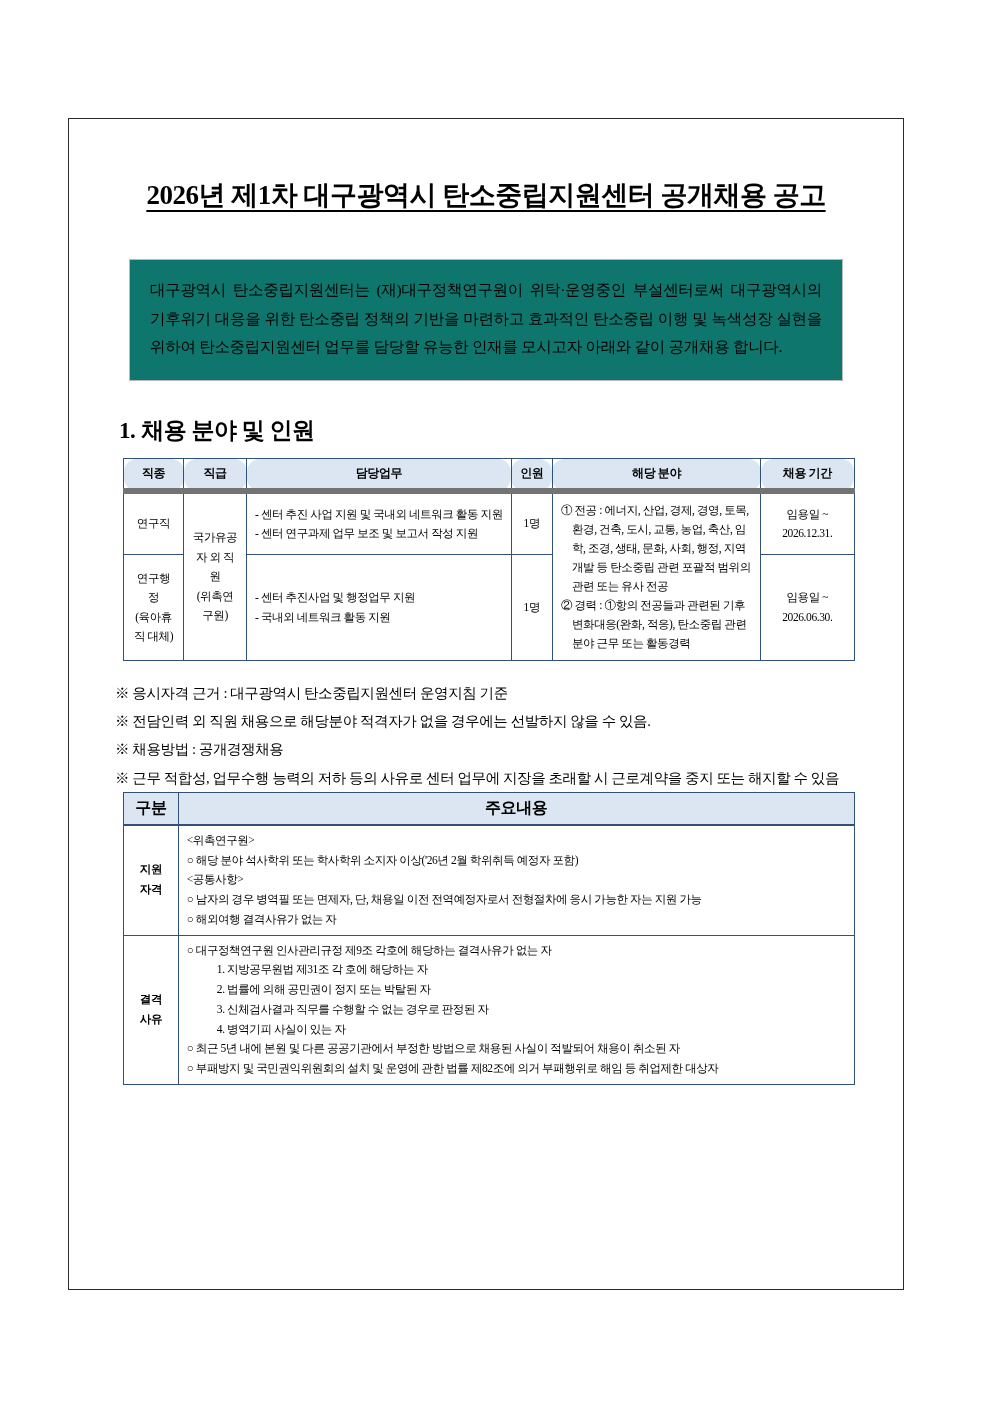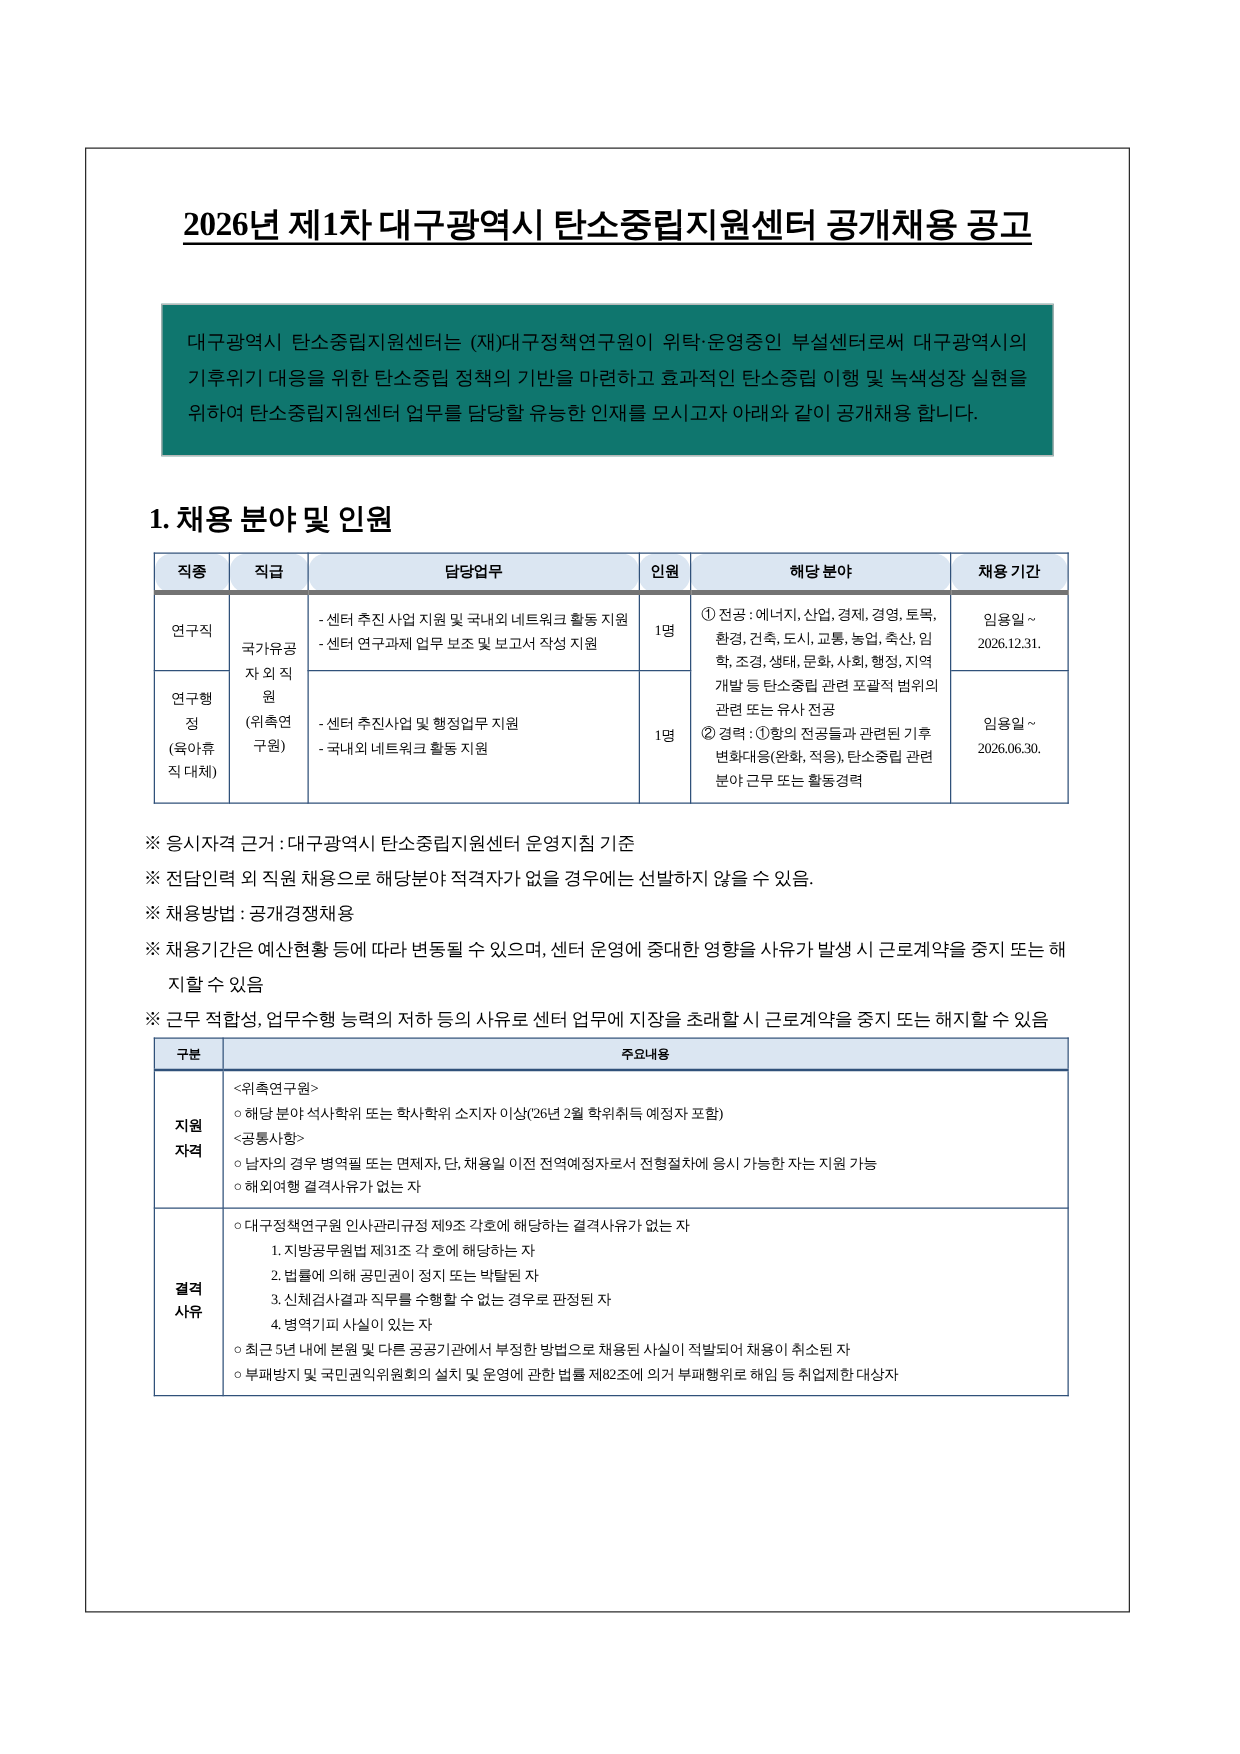--- a/index.html
+++ b/index.html
@@ -15,21 +15,21 @@
     position: relative;
   }
   #page {
     position: absolute;
     left: 68px;
     top: 118px;
     width: 836px;
     height: 1172px;
     border: 1px solid #2b2b2b;
     box-sizing: border-box;
-    padding: 14px 36px;
+    padding: 30px 36px;
   }
   .doc-title {
     text-align: center;
     font-size: 27px;
     font-weight: 700;
     letter-spacing: -0.5px;
     text-decoration: underline;
     text-underline-offset: 6px;
     margin: 28px 0 0 0;
     font-family: "Liberation Serif", serif;
@@ -69,21 +69,21 @@
     font-size: 12px;
     text-align: center;
   }
   #tbl1 td {
     border: 1px solid #30517a;
     padding: 7px 8px;
     vertical-align: middle;
     line-height: 1.7;
   }
   #tbl1 td.ctr { text-align: center; }
-  #tbl1 thead tr th { border-bottom: 4px solid #737373; border-radius: 13px; }
+  #tbl1 thead tr th { border-bottom: 6px solid #737373; border-radius: 13px; }
   .dash-list { margin: 0; }
   .dash-list div { white-space: nowrap; }
   .field-list div { line-height: 1.65; }
   .indent { padding-left: 11px; text-indent: -11px; }
 
   .notes {
     margin: 18px 0 0 10px;
     font-size: 14.5px;
     line-height: 1.95;
     letter-spacing: -0.4px;
@@ -93,21 +93,21 @@
     text-indent: -19px;
   }
 
   
   #tbl2 { margin: 0 0 0 18px; width: 96%; font-size: 11.5px; }
   #tbl2 th {
     background: #dbe6f2;
     border: 1px solid #30517a;
     font-weight: 700;
     padding: 5px 2px;
-    font-size: 10px;
+    font-size: 16px;
     text-align: center;
   }
   #tbl2 thead tr th { border-bottom: 2px solid #30517a; }
   #tbl2 td {
     border: 1px solid #30517a;
     padding: 5px 8px;
     vertical-align: middle;
     line-height: 1.72;
   }
   #tbl2 td.lbl {
@@ -192,21 +192,20 @@
           <div>2026.06.30.</div>
         </td>
       </tr>
     </tbody>
   </table>
 
   <div class="notes">
     <div class="note">※ 응시자격 근거 : 대구광역시 탄소중립지원센터 운영지침 기준</div>
     <div class="note">※ 전담인력 외 직원 채용으로 해당분야 적격자가 없을 경우에는 선발하지 않을 수 있음.</div>
     <div class="note">※ 채용방법 : 공개경쟁채용</div>
-    <div class="note">※ 채용기간은 예산현황 등에 따라 변동될 수 있으며, 센터 운영에 중대한 영향을 사유가 발생 시 근로계약을 중지 또는 해지할 수 있음</div>
     <div class="note">※ 근무 적합성, 업무수행 능력의 저하 등의 사유로 센터 업무에 지장을 초래할 시 근로계약을 중지 또는 해지할 수 있음</div>
   </div>
 
 
   <table id="tbl2">
     <colgroup>
       <col style="width:7.5%">
       <col style="width:92.5%">
     </colgroup>
     <thead>

